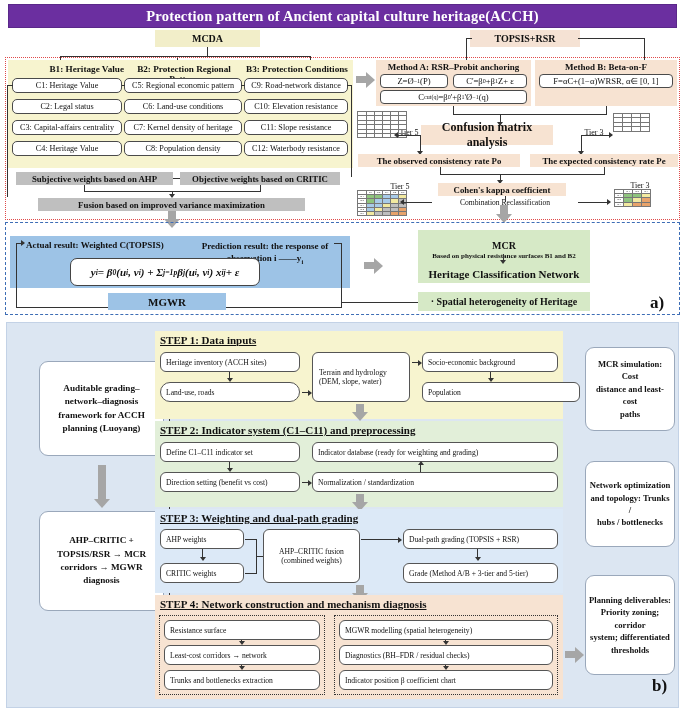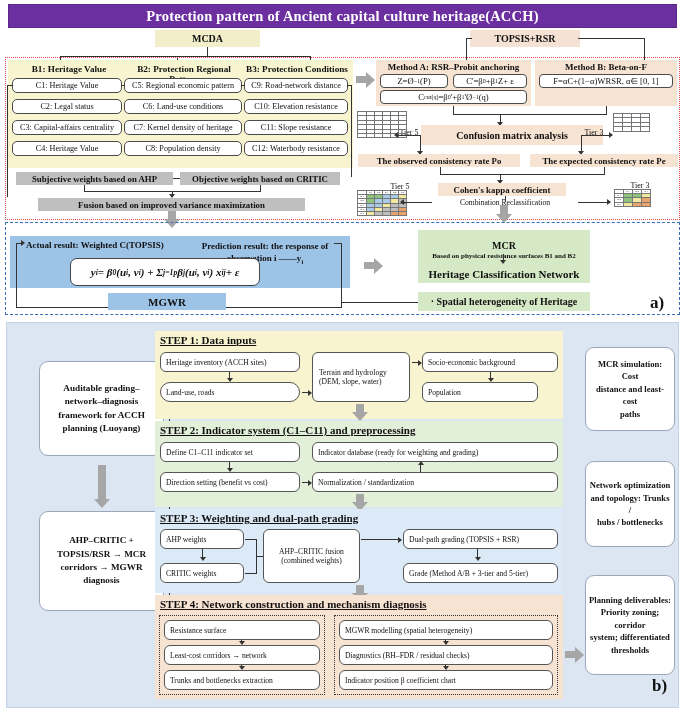--- a/index.html
+++ b/index.html
@@ -176,21 +176,21 @@
 
   <div class="abs thin-line v-line" style="left:466px;top:38px;height:26px;"></div>
   <div class="abs thin-line h-line" style="left:466px;top:38px;width:6px;"></div>
   <div class="abs thin-line h-line" style="left:578px;top:38px;width:66px;"></div>
   <div class="abs thin-line v-line" style="left:644px;top:38px;height:26px;"></div>
 
   <div class="abs red-dash"></div>
 
   <div class="abs yellow-block"></div>
 
-  <div class="abs colhead" style="left:14px;top:64px;width:110px;">B1: Heritage Value</div>
+  <div class="abs colhead" style="left:14px;top:64px;width:110px;text-align:right;">B1: Heritage Value</div>
   <div class="abs cbox" style="left:12px;top:78px;width:110px;">C1: Heritage Value</div>
   <div class="abs cbox" style="left:12px;top:99px;width:110px;">C2: Legal status</div>
   <div class="abs cbox" style="left:12px;top:120px;width:110px;">C3: Capital-affairs centrality</div>
   <div class="abs cbox" style="left:12px;top:141px;width:110px;">C4: Heritage Value</div>
 
   <div class="abs colhead" style="left:124px;top:64px;width:120px;">B2: Protection Regional Pattern</div>
   <div class="abs cbox" style="left:124px;top:78px;width:118px;">C5: Regional economic pattern</div>
   <div class="abs cbox" style="left:124px;top:99px;width:118px;">C6: Land-use conditions</div>
   <div class="abs cbox" style="left:124px;top:120px;width:118px;">C7: Kernel density of heritage</div>
   <div class="abs cbox" style="left:124px;top:141px;width:118px;">C8: Population density</div>
@@ -220,21 +220,21 @@
   <div class="abs peach-block" style="left:535px;top:60px;width:142px;height:46px;"></div>
   <div class="abs mhead" style="left:535px;top:62px;width:142px;">Method B: Beta-on-F</div>
   <div class="abs fbox" style="left:539px;top:74px;width:134px;height:14px;">F=αC+(1−α)WRSR, α∈ [0, 1]</div>
 
   <div class="abs thin-line v-line" style="left:453px;top:106px;height:9px;"></div>
   <div class="abs thin-line h-line" style="left:453px;top:114px;width:153px;"></div>
   <div class="abs thin-line v-line" style="left:606px;top:106px;height:9px;"></div>
   <div class="abs thin-line v-line" style="left:500px;top:114px;height:10px;"></div>
   <div class="arrhead-d" style="left:497px;top:122px;"></div>
 
-  <div class="abs peach-strip" style="left:421px;top:125px;width:182px;height:20px;font-size:10px;">Confusion matrix analysis</div>
+  <div class="abs peach-strip" style="left:421px;top:125px;width:132px;height:20px;font-size:12px;">Confusion matrix analysis</div>
 
   <div class="abs tier-label" style="left:395px;top:128px;width:28px;">Tier 5</div>
   <div class="abs tier-label" style="left:580px;top:128px;width:28px;">Tier 3</div>
 
   <div class="abs" style="left:357px;top:111px;">
     <table class="matrix">
       <tbody>
           <tr>
             <td style="width:9px;height:4.4px"></td>
             <td style="width:8px"></td>
@@ -510,21 +510,21 @@
   <div class="abs step-title" style="left:153px;top:11px;">STEP 1: Data inputs</div>
   <div class="abs sbox" style="left:153px;top:29px;width:140px;height:20px;">Heritage inventory (ACCH sites)</div>
   <div class="abs sbox" style="left:153px;top:59px;width:140px;height:20px;border-radius:10px;">Land-use, roads</div>
   <div class="abs arr" style="left:222px;top:49px;width:1px;height:7px;"></div>
   <div class="arrhead-d" style="left:220px;top:55px;"></div>
   <div class="abs sbox center" style="left:305px;top:29px;width:98px;height:50px;white-space:pre-line;align-items:flex-start;padding-left:6px;text-align:left;justify-content:center;">Terrain and hydrology
 (DEM, slope, water)</div>
   <div class="abs arr" style="left:295px;top:69px;width:8px;height:1px;"></div>
   <div class="arrhead-r" style="left:301px;top:67px;"></div>
   <div class="abs sbox" style="left:415px;top:29px;width:136px;height:20px;">Socio-economic background</div>
-  <div class="abs sbox" style="left:415px;top:59px;width:116px;height:20px;">Population</div>
+  <div class="abs sbox" style="left:415px;top:59px;width:158px;height:20px;">Population</div>
   <div class="abs arr" style="left:405px;top:39px;width:8px;height:1px;"></div>
   <div class="arrhead-r" style="left:411px;top:37px;"></div>
   <div class="abs arr" style="left:483px;top:49px;width:1px;height:7px;"></div>
   <div class="arrhead-d" style="left:481px;top:55px;"></div>
   <div class="fat-arrow" style="left:349px;top:81px;width:8px;height:10px;"></div>
   <div class="fat-arrow-head" style="left:345px;top:89px;"></div>
 
   <div class="abs step-band" style="left:148px;top:98px;width:408px;height:86px;background:#E2EFD9;"></div>
   <div class="abs step-title" style="left:153px;top:101px;">STEP 2: Indicator system (C1–C11)  and preprocessing</div>
   <div class="abs sbox" style="left:153px;top:119px;width:140px;height:20px;">Define C1–C11 indicator set</div>

